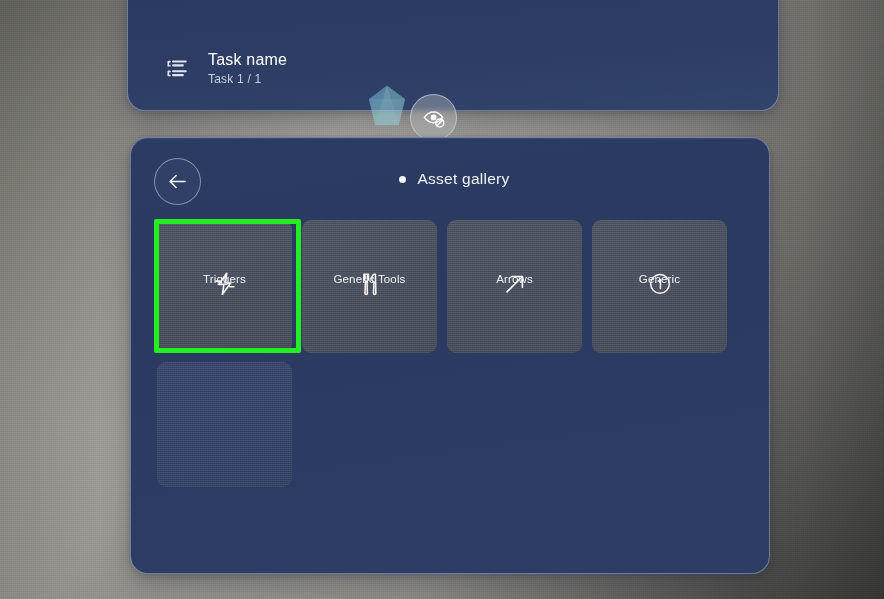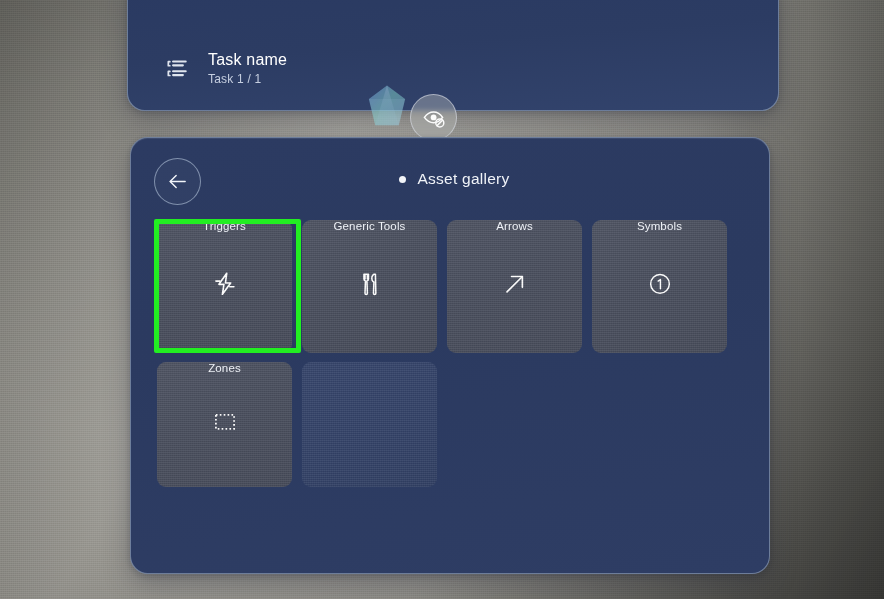--- a/index.html
+++ b/index.html
@@ -182,21 +182,21 @@
     row-gap: 9px;
   }
 
   .tile {
     position: relative;
     border-radius: 9px;
     background: linear-gradient(160deg, #4e5362 0%, #494e5d 45%, #464b59 100%);
     display: flex;
     flex-direction: column;
     align-items: center;
-    justify-content: flex-start;
+    justify-content: center;
     padding-bottom: 16px;
     overflow: hidden;
   }
   .tile::after {
     
     content: "";
     position: absolute; inset: 0;
     opacity: .10;
     background-image:
       repeating-linear-gradient(0deg, rgba(255,255,255,.5) 0 1px, rgba(0,0,0,.3) 1px 2px),
@@ -352,32 +352,24 @@
       </div>
 
 
       <div class="tile">
         <span class="tile-icon">
           <svg viewBox="0 0 24 24" width="26" height="26" fill="none" stroke="#ffffff" stroke-width="1.35" stroke-linecap="round" stroke-linejoin="round">
             <circle cx="12" cy="12" r="8.6"></circle>
             <path d="M10.3 9.4 L12.4 8.0 V16.4"></path>
           </svg>
         </span>
-        <span class="tile-label">Symbols</span>
-      </div>
-
-
-      <div class="tile">
-        <span class="tile-icon">
-          <svg viewBox="0 0 24 24" width="26" height="26" fill="none" stroke="#ffffff" stroke-width="1.7" stroke-linecap="butt" stroke-dasharray="1.5 2.1">
-            <rect x="3.6" y="5.6" width="16.8" height="12.8"></rect>
-          </svg>
-        </span>
-        <span class="tile-label">Zones</span>
-      </div>
+        <span class="tile-label">Generic</span>
+      </div>
+
+
 
       <div class="tile empty">
         <span class="tile-label"></span>
       </div>
 
     </div>
   </div>
 
   <div id="selection-box"></div>
 </div>

